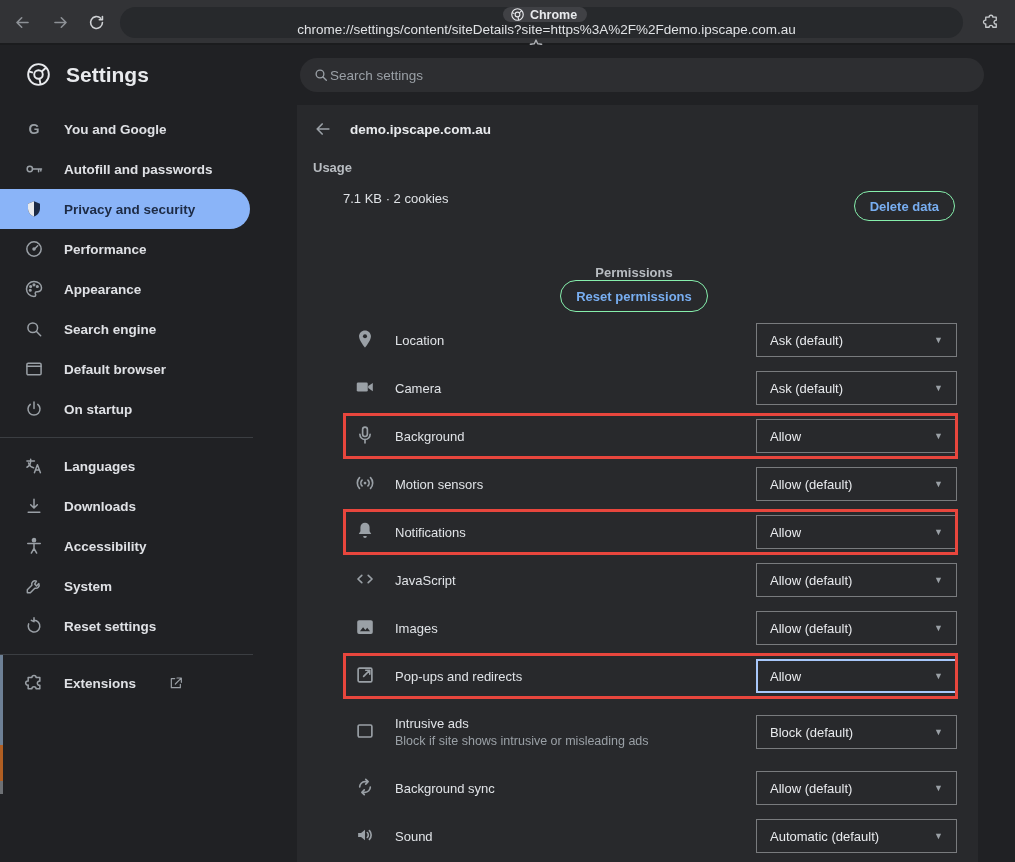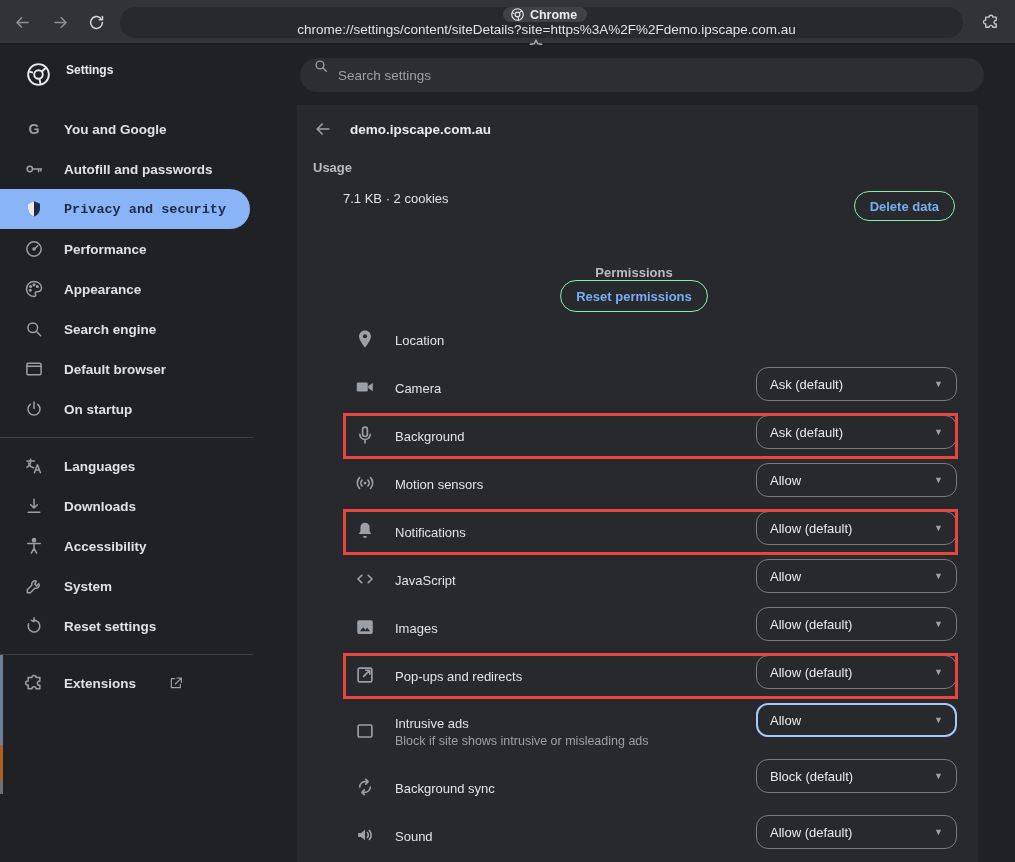--- a/index.html
+++ b/index.html
@@ -23,38 +23,38 @@
   .url-text { margin-left:10px; font-size:13.5px; color:#e0e2e5; white-space:nowrap; flex:1; }
   .star-btn { width:18px; height:18px; color:#aeb1b6; margin-right:11px; }
   .star-btn svg { width:100%; height:100%; }
   .puzzle-top { position:absolute; left:982px; top:13px; width:18px; height:18px; color:#c6c9cc; }
   .puzzle-top svg { width:100%; height:100%; }
 
   
   .settings-header { position:absolute; left:0; top:45px; width:1015px; height:60px; background:#202124; }
   .app-logo { position:absolute; left:25px; top:16px; width:27px; height:27px; color:#e8eaed; }
   .app-logo svg { width:100%; height:100%; }
-  .app-title { position:absolute; left:66px; top:18px; font-size:12px; font-weight:600; color:#e8eaed; }
+  .app-title { position:absolute; left:66px; top:18px; font-size:21px; font-weight:600; color:#e8eaed; }
   .search-pill { position:absolute; left:300px; top:13px; width:684px; height:34px;
-    border-radius:17px; background:#2d2e31; display:flex; padding-left:13px; gap:9px; }
+    border-radius:17px; background:#2d2e31; display:flex; align-items:center; padding-left:13px; gap:1px; }
   .search-pill .s-ic { width:16px; height:16px; color:#9aa0a6; }
   .search-pill .s-ic svg { width:100%; height:100%; }
   .search-pill input { background:transparent; border:none; outline:none; color:#e8eaed;
     font-size:13.5px; width:600px; font-family:"Liberation Sans",sans-serif; }
   .search-pill input::placeholder { color:#9aa0a6; }
 
   
   .sidebar { position:absolute; left:0; top:105px; width:297px; height:757px;
     background:#202124; padding-top:4px; }
   .side-item { height:40px; width:250px; display:flex; align-items:center;
     padding-left:24px; gap:20px; color:#dfe1e5; cursor:pointer; }
   .side-item .s-icon { width:20px; height:20px; color:#9aa0a6; flex:0 0 20px; }
   .side-item .s-icon svg { width:100%; height:100%; }
   .side-item .s-label { font-size:13.5px; font-weight:600; }
-  .side-item.selected { background:var(--blue,#8ab4f8); border-radius:0 20px 20px 0; color:#1d2b45;font-family:Liberation Mono, monospace; }
+  .side-item.selected { background:var(--blue,#8ab4f8); border-radius:0 20px 20px 0; color:#1d2b45; }
   .side-item.selected .s-icon { color:#1d2b45; }
   .ext-icon { width:16px; height:16px; color:#9aa0a6; margin-left:12px; }
   .ext-icon svg { width:100%; height:100%; }
   .side-divider { height:1px; background:#3b3e42; width:253px; margin:8px 0; }
 
   
   .sliver-blue   { position:absolute; left:0; top:655px; width:3px; height:90px; background:#6d8095; }
   .sliver-orange { position:absolute; left:0; top:745px; width:3px; height:36px; background:#b05e22; }
   .sliver-gray   { position:absolute; left:0; top:781px; width:3px; height:13px; background:#6d7074; }
 
@@ -79,22 +79,22 @@
 
   .perm-rows { margin-top:4px; }
   .perm-row { position:relative; height:48px; display:flex; align-items:center; }
   .perm-row.tall { height:64px; }
   .p-icon { position:absolute; left:56px; width:24px; height:24px; color:#9aa0a6; text-align:center; }
   .p-icon svg { width:22px; height:22px; }
   .p-labels { margin-left:98px; padding-right:230px; }
   .p-label { font-size:13px; color:#e0e3e7; }
   .p-sub { font-size:12.5px; color:#9aa0a6; margin-top:3px; }
   .dropdown { position:absolute; right:21px; top:50%; transform:translateY(-50%);
-    width:201px; height:34px; border:1px solid #797b7e; border-radius:12px;
-    background:#28292c; display:flex; align-items:center; padding:0 13px; cursor:pointer;margin-top:44px; }
+    width:201px; height:34px; border:1px solid #797b7e; border-radius:0;
+    background:#28292c; display:flex; align-items:center; padding:0 13px; cursor:pointer; }
   .dropdown.focused { border:2px solid #a8c7fa; padding:0 12px; }
   .dd-value { flex:1; font-size:13px; color:#e8eaed; }
   .caret { color:#9aa0a6; font-size:9px; }
   .red-box { position:absolute; left:46px; right:20px; top:1px; bottom:1px;
     border:3px solid var(--red,#e8463d); pointer-events:none; z-index:2; }
 </style>
 </head>
 <body>
 
 <div class="topbar">

